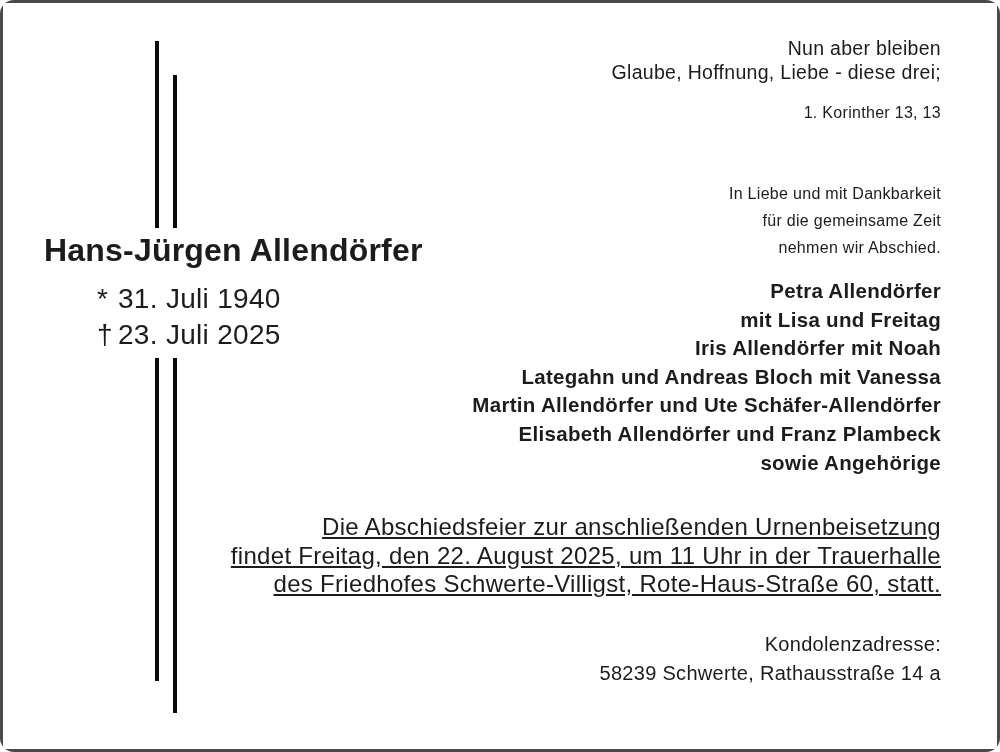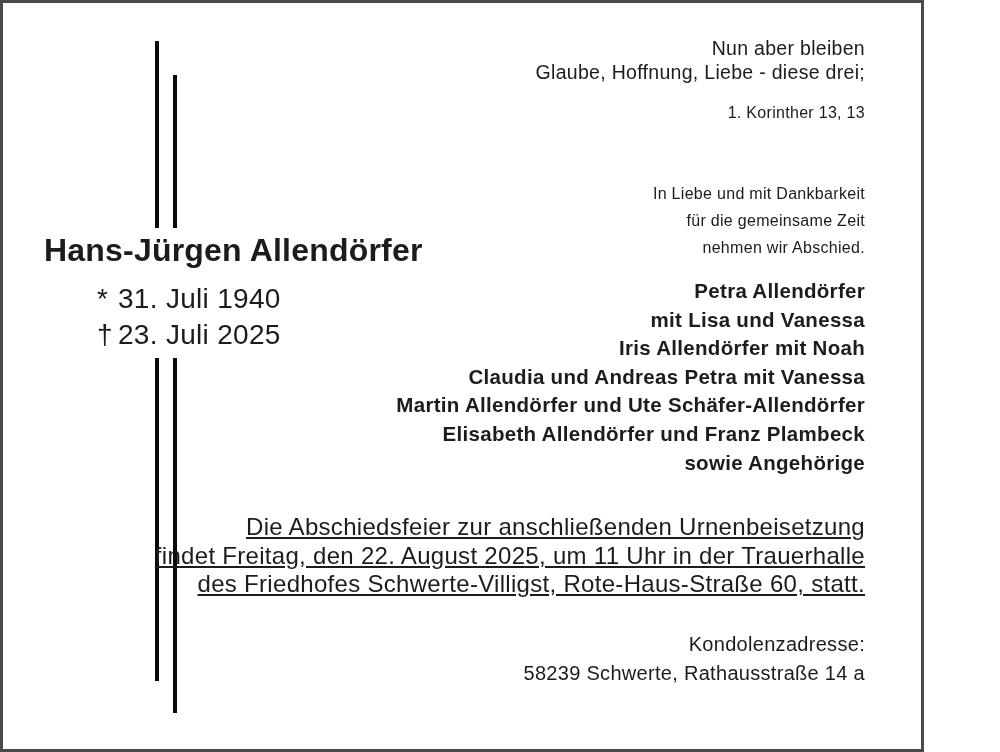--- a/index.html
+++ b/index.html
@@ -2,26 +2,27 @@
 <html lang="de"><head>
 <meta charset="utf-8">
 <style>
   html, body {
     margin: 0;
     padding: 0;
     background: #ffffff;
   }
   .page {
     position: relative;
-    width: 924px;
+    width: 1000px;
     height: 752px;
     background: #ffffff;
     font-family: "Liberation Sans", "DejaVu Sans", sans-serif;
     color: #1c1c1c;
     overflow: hidden;
+    border-radius: 14px;
   }
   .border-overlay {
     position: absolute;
     inset: 0;
     border: 3px solid #4a4a4a;
     pointer-events: none;
     z-index: 10;
   }
   
   .vline {
@@ -105,23 +106,23 @@
   </div>
 
   <div class="rblock intro">
     <div>In Liebe und mit Dankbarkeit</div>
     <div>für die gemeinsame Zeit</div>
     <div>nehmen wir Abschied.</div>
   </div>
 
   <div class="rblock mourners">
     <div>Petra Allendörfer</div>
-    <div>mit Lisa und Vanessa</div>
+    <div>mit Lisa und Freitag</div>
     <div>Iris Allendörfer mit Noah</div>
-    <div>Claudia und Andreas Petra mit Vanessa</div>
+    <div>Lategahn und Andreas Bloch mit Vanessa</div>
     <div>Martin Allendörfer und Ute Schäfer-Allendörfer</div>
     <div>Elisabeth Allendörfer und Franz Plambeck</div>
     <div>sowie Angehörige</div>
   </div>
 
   <div class="rblock funeral">
     <div>Die Abschiedsfeier zur anschließenden Urnenbeisetzung</div>
     <div>findet Freitag, den 22. August 2025, um 11 Uhr in der Trauerhalle</div>
     <div>des Friedhofes Schwerte-Villigst, Rote-Haus-Straße 60, statt.</div>
   </div>

